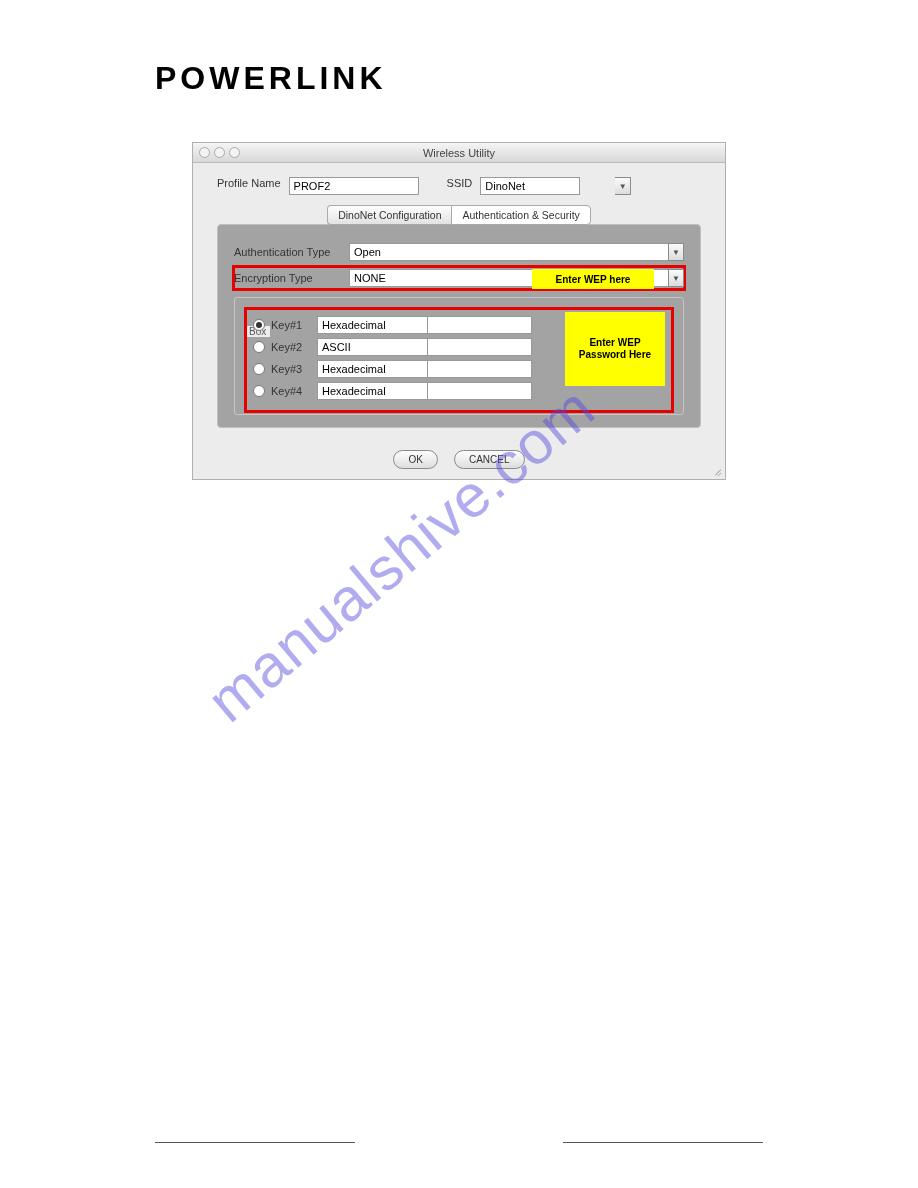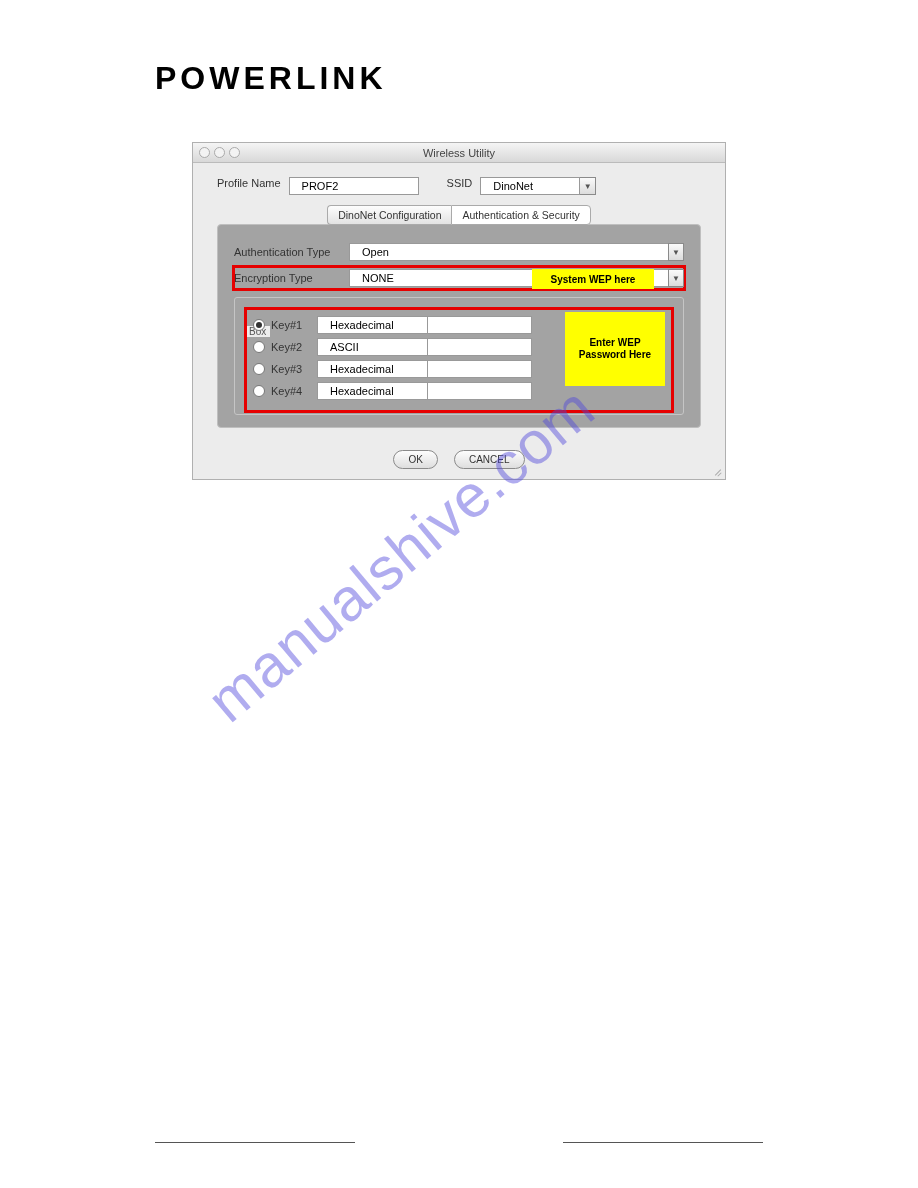--- a/index.html
+++ b/index.html
@@ -7,24 +7,24 @@
   .page { position: relative; width: 918px; height: 1188px; padding: 60px 155px 40px 155px; }
   .brand { font-family: "Arial Black", Arial, sans-serif; font-size: 32px; letter-spacing: 4px; font-weight: 900; margin-bottom: 45px; }
   .app-window { width: 534px; margin: 0 auto; border: 1px solid #b0b0b0; background: #ececec; position: relative; }
   .titlebar { height: 20px; background: linear-gradient(#f5f5f5, #d8d8d8); border-bottom: 1px solid #bbb; display: flex; align-items: center; position: relative; }
   .traffic { display: flex; gap: 4px; padding-left: 6px; }
   .dot { width: 11px; height: 11px; border-radius: 50%; border: 1px solid #aaa; background: #f3f3f3; }
   .title-text { position: absolute; left: 0; right: 0; text-align: center; font-size: 11px; color: #444; }
   .pane { padding: 14px 24px 10px 24px; }
   .row { display: flex; align-items: flex-start; gap: 8px; margin-bottom: 10px; }
   .lbl { font-size: 11px; color: #333; }
-  .input { background: #fff; border: 1px solid #999; height: 18px; font-size: 11px; padding: 1px 12px; }
+  .input { background: #fff; border: 1px solid #999; height: 18px; font-size: 11px; padding: 1px 4px; }
   .w130 { width: 130px; }
   .w100 { width: 100px; }
-  .combo { display: flex; align-items: center; }
+  .combo { display: flex; align-items: center; gap: 35px; }
   .combo .arrow { width: 16px; height: 18px; border: 1px solid #8a8a8a; border-left: none; background: linear-gradient(#fafafa,#dcdcdc); display: flex; align-items: center; justify-content: center; font-size: 8px; color: #555; }
   .tabs { display: flex; justify-content: center; margin-bottom: 0; }
   .tab { font-size: 10.5px; padding: 3px 10px; border: 1px solid #aaa; background: linear-gradient(#fdfdfd,#e2e2e2); color: #333; }
   .tab.active { background: #fff; }
   .tab:first-child { border-top-left-radius: 4px; border-bottom-left-radius: 4px; border-right: none; }
   .tab:last-child { border-top-right-radius: 4px; border-bottom-right-radius: 4px; }
   .panel { border: 1px solid #bfbfbf; border-radius: 4px; background: #a3a3a3; padding: 18px 16px 12px 16px; margin-top: -1px; }
   .field-row { display: flex; align-items: center; margin-bottom: 6px; }
   .field-label { width: 115px; font-size: 11px; color: #333; }
   .wide { flex: 1; }
@@ -98,21 +98,21 @@
             <input class="input" value="Open" style="">
             <span class="arrow">▼</span>
           </div>
         </div>
 
         <div class="field-row highlight-red" style="position:relative">
           <div class="field-label">Encryption Type</div>
           <div class="select-box">
             <input class="input" value="NONE" style="">
             <span class="arrow">▼</span>
-            <div class="yellow-note note-enc">System WEP here</div>
+            <div class="yellow-note note-enc">Enter WEP here</div>
           </div>
         </div>
 
 
         <div class="fieldset">
           <div class="legend">Box</div>
 
           <div class="red-box">
             <div class="yellow-note note-wep">Enter WEP Password Here</div>
 

